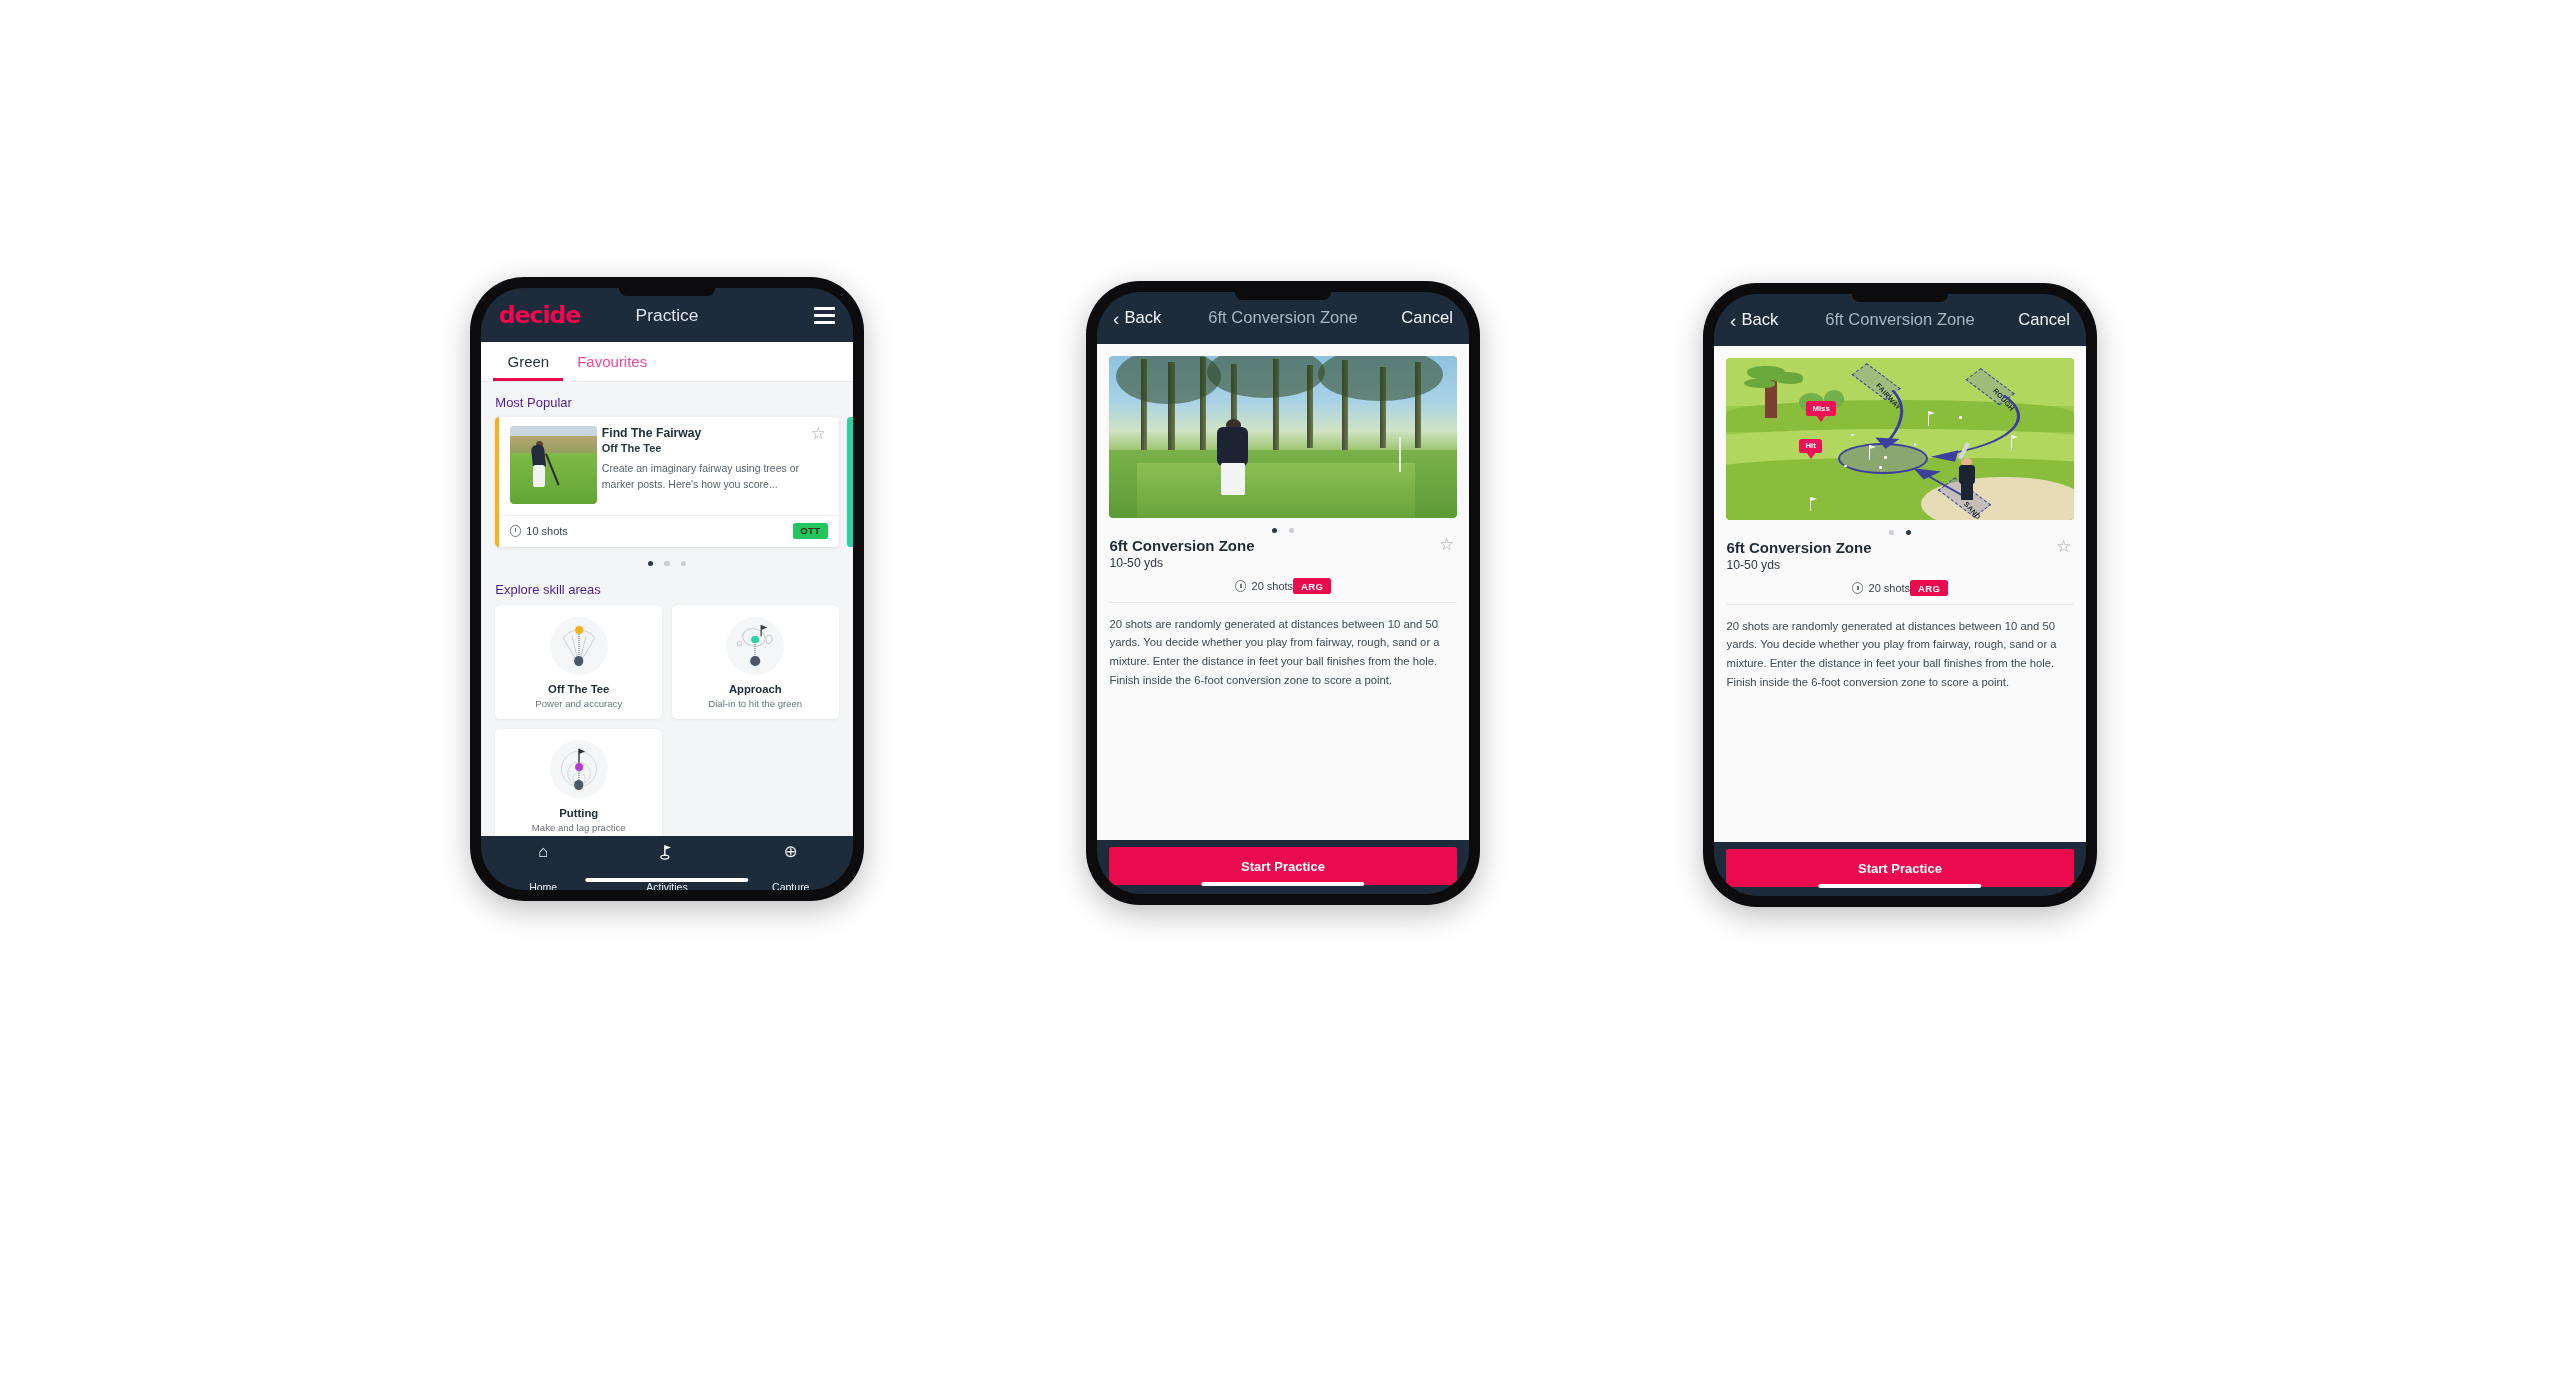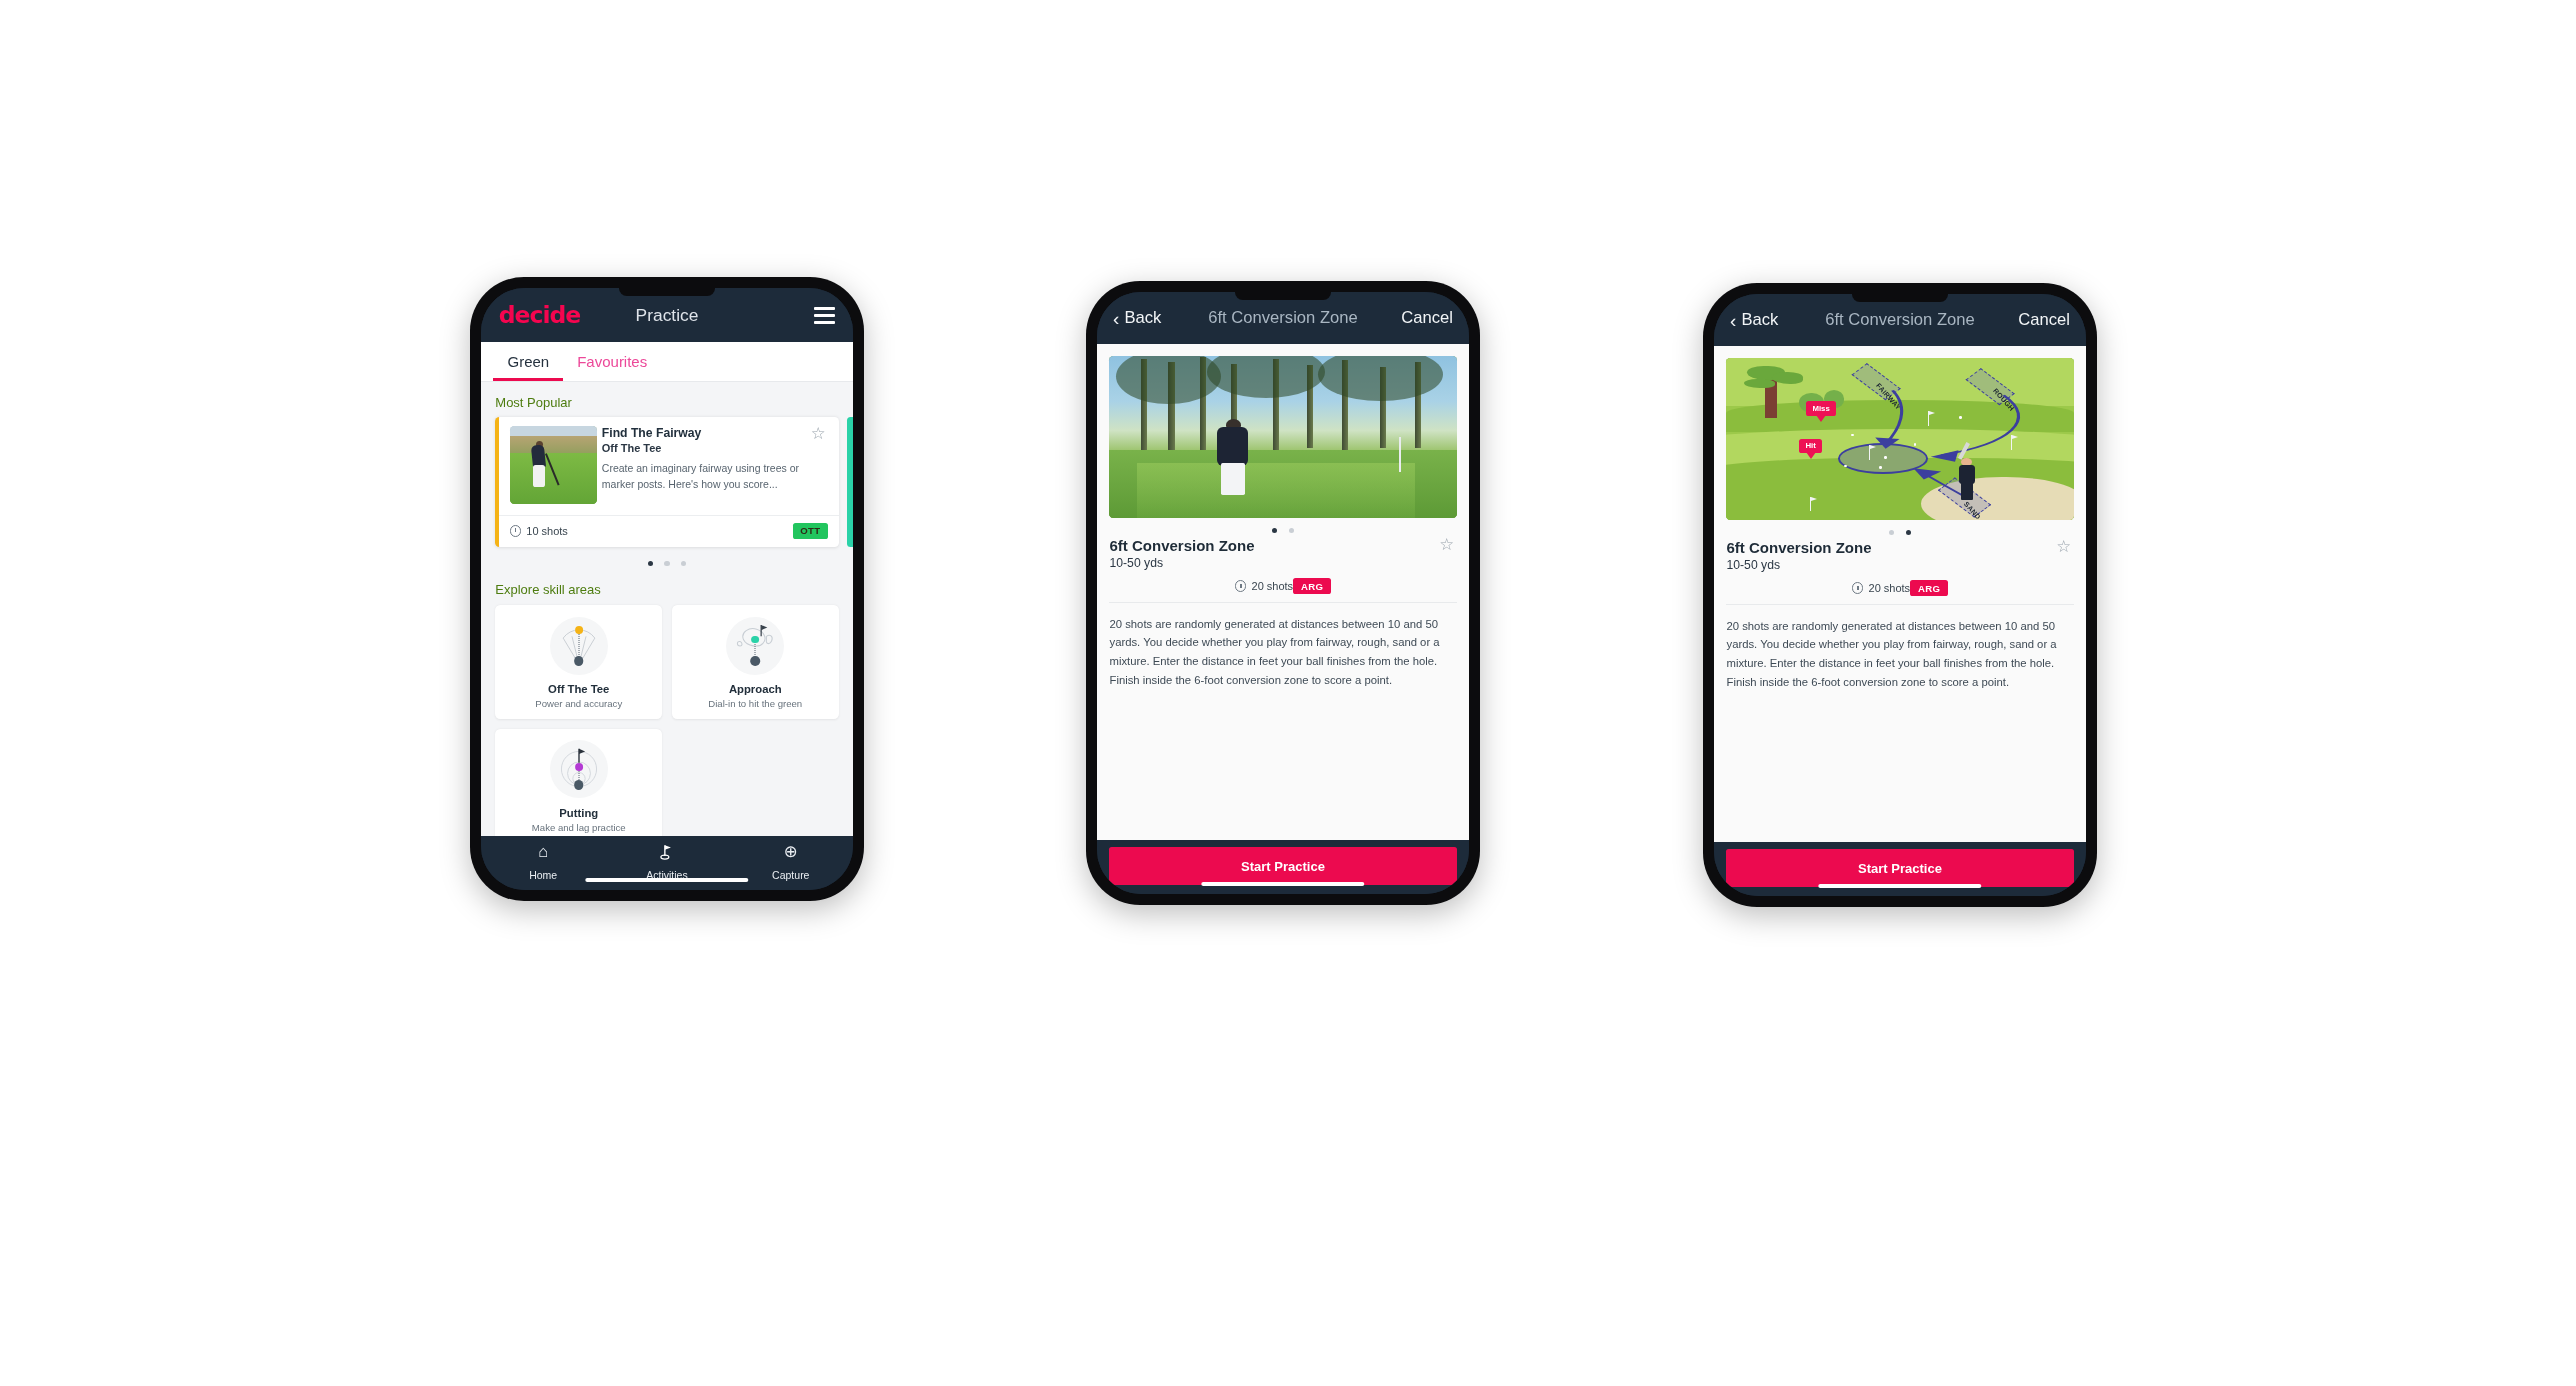--- a/index.html
+++ b/index.html
@@ -80,21 +80,21 @@
   }
   .tab {
     padding: 10.5px 14px 8.7px; font-size: 15px; color: #ec4899;
     border-bottom: 3.5px solid transparent; cursor: pointer;
   }
   .tab.active { color: #25313e; border-bottom-color: #ec0a4f; }
 
   
   .screen-body { flex: 1; background: #f4f5f7; overflow: hidden; position: relative; }
   .screen-body.white { background: #fafafa; }
-  .sec-title { font-size: 13px; color: #4d7c0f; padding: 12.2px 14px 7px; }
+  .sec-title { font-size: 13px; color: #4c1d95; padding: 12.2px 14px 7px; }
 
   
   .carousel { position: relative; padding: 0 14px; }
   .drill-card {
     background: #ffffff; border-radius: 4.4px; overflow: hidden;
     border-left: 4.4px solid #f5b316;
     box-shadow: 0 0.9px 3.5px rgba(0,0,0,0.10);
     position: relative;
   }
   .drill-top { display: flex; padding: 9.6px 10.5px 10.5px; gap: 5px; }
@@ -173,21 +173,21 @@
     border-left: 1.7px dotted #5b6773; bottom: 14px;
   }
 
   
   .botnav {
     height: 54px; background: #1d2b3a; flex: none;
     display: flex; align-items: flex-start; padding-top: 6.1px;
   }
   .bn-item { flex: 1; text-align: center; color: #e9edf1; cursor: pointer; }
   .bn-ico { height: 19px; font-size: 16.6px; line-height: 19px; }
-  .bn-lbl { font-size: 10.5px; margin-top: 8px; }
+  .bn-lbl { font-size: 10.5px; margin-top: 20px; }
 
   
   .detail-media {
     margin: 11.3px 12.2px 0; height: 162px; border-radius: 4.4px; overflow: hidden;
     position: relative; background: #6f9c4e;
   }
   
   .photo-sky { position:absolute; inset:0; background: linear-gradient(180deg,#8fc2e0 0%, #a9d2e6 28%, #cfe3c4 46%, #8fbb56 62%, #76ad41 100%); }
   .tree {
     position:absolute; bottom:34%; width:6.1px; background: linear-gradient(90deg,#3e4a33,#6a7a4c);

